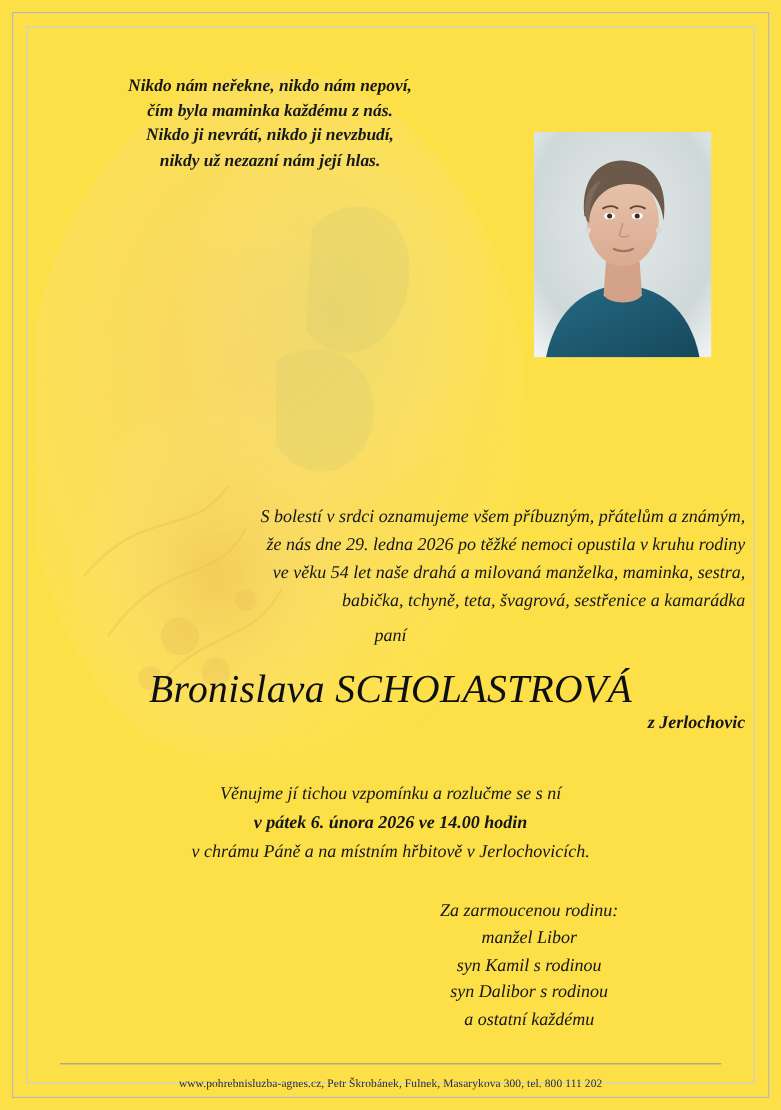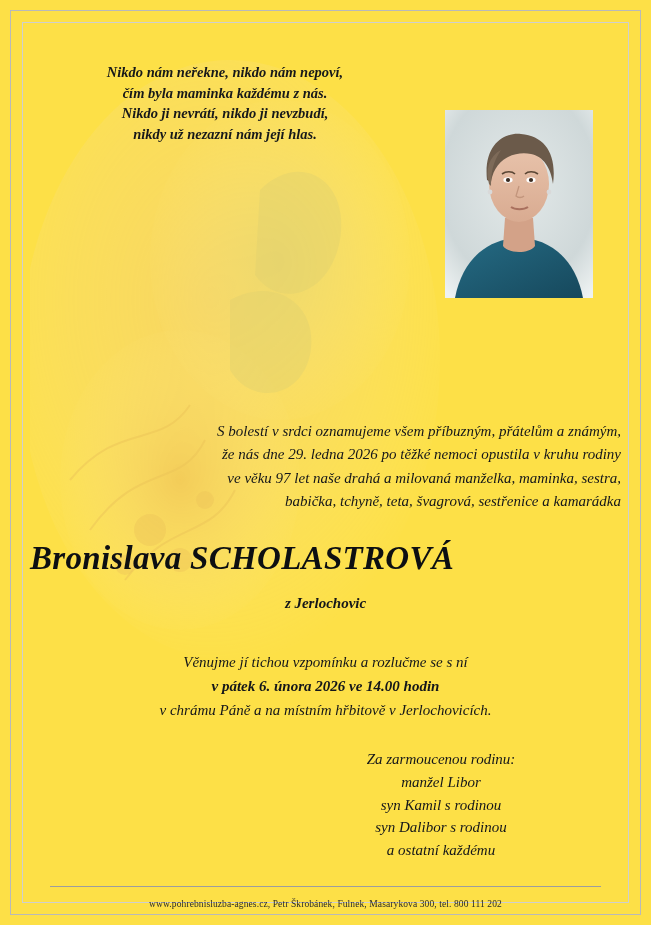--- a/index.html
+++ b/index.html
@@ -114,34 +114,35 @@
     text-align: center;
     font-size: 15px;
     font-style: italic;
     color: #14161a;
   }
 
   .name {
     position: absolute;
     left: 0;
     right: 0;
-    top: 510px;
+    top: 527px;
+    text-align: center;
     font-size: 33px;
     font-style: italic;
-    font-weight: bold;
+    font-weight: normal;
     letter-spacing: 0.3px;
     color: #0d0f12;
   }
 
   .origin {
     position: absolute;
     left: 0;
     right: 0;
     top: 565px;
-    text-align: center;
+    text-align: right;
     font-size: 15px;
     font-style: italic;
     font-weight: bold;
     color: #14161a;
   }
 
   .farewell {
     position: absolute;
     left: 0;
     right: 0;
@@ -283,24 +284,25 @@
         <path d="M66 97 C70 100, 79 100, 83 97" stroke="#a9705e" stroke-width="2" fill="none"></path>
 
         <circle cx="45" cy="82" r="2.4" fill="#d9d9d9"></circle>
         <circle cx="104" cy="82" r="2.4" fill="#d9d9d9"></circle>
       </svg>
     </div>
 
     <div class="announce">
       <div>S bolestí v srdci oznamujeme všem příbuzným, přátelům a známým,</div>
       <div>že nás dne 29. ledna 2026 po těžké nemoci opustila v kruhu rodiny</div>
-      <div>ve věku 97 let naše drahá a milovaná manželka, maminka, sestra,</div>
+      <div>ve věku 54 let naše drahá a milovaná manželka, maminka, sestra,</div>
       <div>babička, tchyně, teta, švagrová, sestřenice a kamarádka</div>
     </div>
 
+    <div class="pani">paní</div>
 
     <div class="name">Bronislava SCHOLASTROVÁ</div>
 
     <div class="origin">z Jerlochovic</div>
 
     <div class="farewell">
       <div>Věnujme jí tichou vzpomínku a rozlučme se s ní</div>
       <div class="strong">v pátek 6. února 2026 ve 14.00 hodin</div>
       <div>v chrámu Páně a na místním hřbitově v Jerlochovicích.</div>
     </div>

